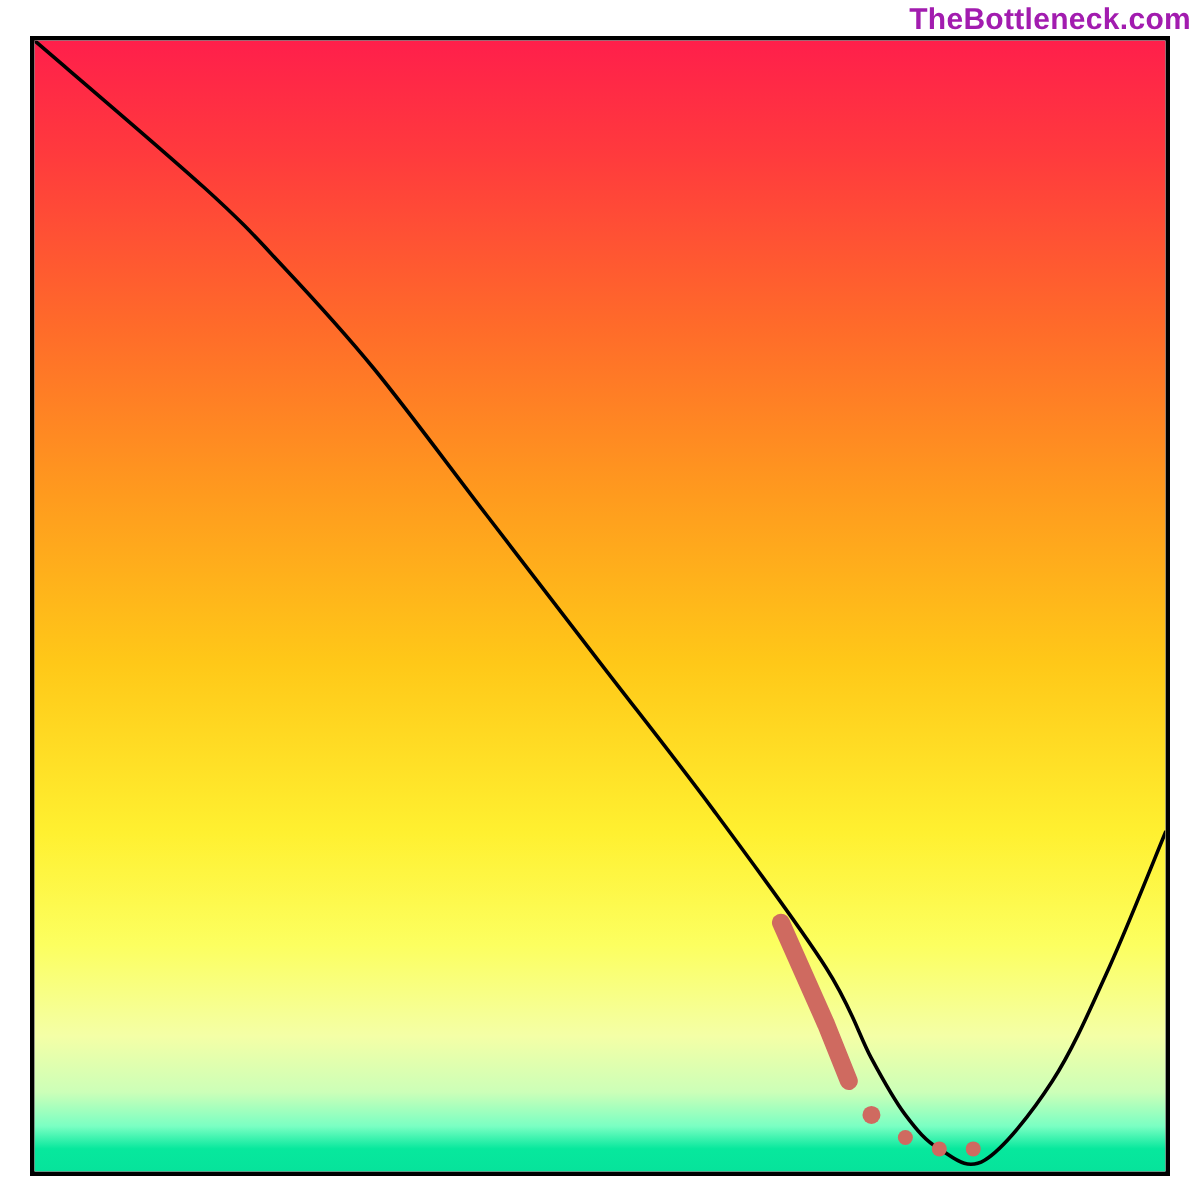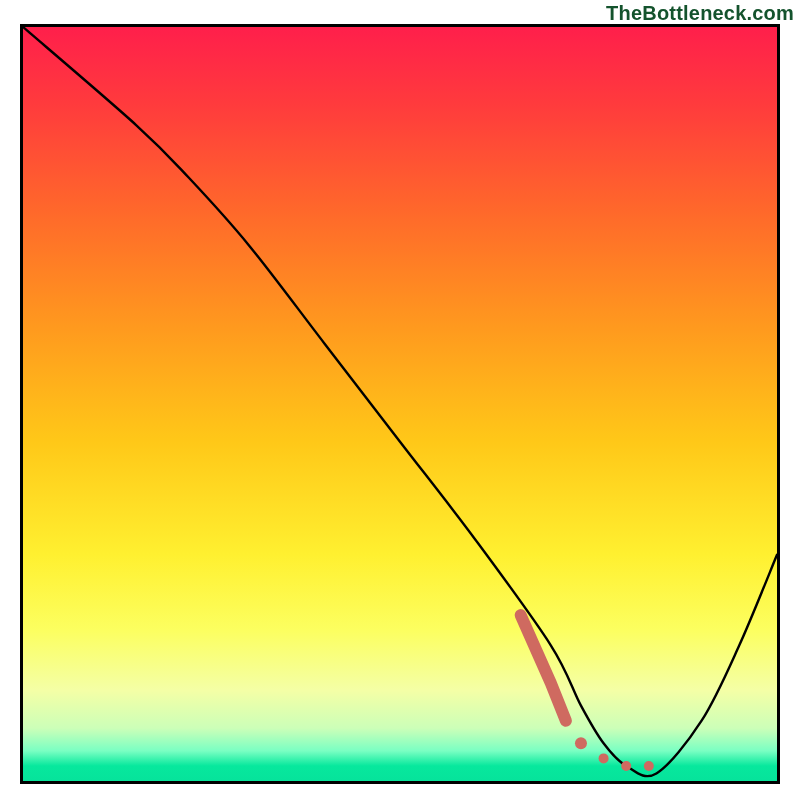--- a/index.html
+++ b/index.html
@@ -15,21 +15,21 @@
     position: relative;
     width: 800px;
     height: 800px;
   }
   .watermark {
     position: absolute;
     top: 2px;
     right: 6px;
     font-size: 20px;
     font-weight: 600;
-    color: #14532d;
+    color: #a21caf;
     letter-spacing: 0.2px;
     z-index: 30;
   }
   .frame {
     position: absolute;
     left: 20px;
     top: 24px;
     width: 760px;
     height: 760px;
     background: #ffffff;

